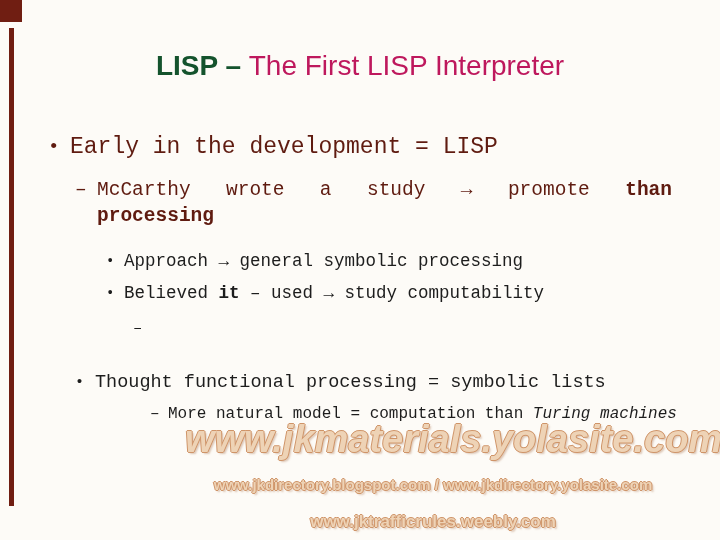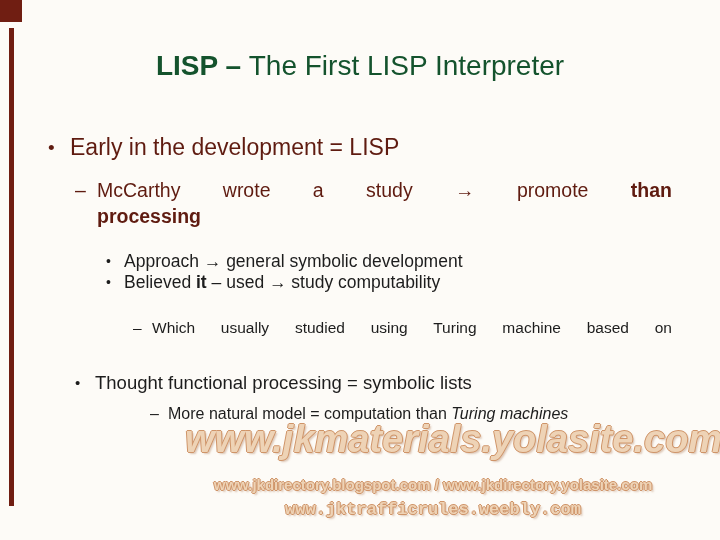--- a/index.html
+++ b/index.html
@@ -53,49 +53,49 @@
     font-style: italic;
     letter-spacing: 0px;
   }
   .wm-2 {
     left: 183px; top: 476px;
     width: 500px;
     text-align: center;
     font-size: 15px;
   }
   .wm-3 {
-    left: 183px; top: 500px;
+    left: 183px; top: 512px;
     width: 500px;
     text-align: center;
     font-size: 17px;
-    font-family: Liberation Mono, monospace;
   }
 
   
   .title {
     position: absolute;
     left: 0; right: 0; top: 50px;
     margin: 0;
     text-align: center;
     font-size: 28px;
     font-weight: normal;
     line-height: 1.15;
   }
   .title-accent {
     color: #14532d;
     font-weight: bold;
   }
   .title-rest {
-    color: #14532d;
+    color: #be185d;
   }
 
   
   .line {
     position: absolute;
     line-height: 1.18;
+    font-family: Liberation Mono, monospace;
   }
   .marker {
     display: inline-block;
     vertical-align: top;
   }
   .txt {
     display: inline-block;
     vertical-align: top;
   }
 
@@ -122,21 +122,21 @@
   .bold { font-weight: bold; text-align: center; }
   .italic { font-style: italic; }
 
   .l-approach {
     left: 106px; top: 251px;
     font-size: 17.5px;
   }
   .l-approach .marker { width: 18px; font-size: 14px; line-height: 1.5; }
 
   .l-believed {
-    left: 106px; top: 272px;
+    left: 106px; top: 283px;
     font-size: 17.5px;
   }
   .l-believed .marker { width: 18px; font-size: 14px; line-height: 1.5; }
 
   .l-which {
     left: 133px; top: 317px;
     font-size: 15.5px;
     line-height: 1.45;
   }
   .l-which .marker { width: 19px; }
@@ -176,29 +176,29 @@
 
   <div class="line l-early">
     <span class="marker">•</span><span class="txt">Early in the development = LISP</span>
   </div>
 
   <div class="line l-mcc">
     <span class="marker">–</span><span class="txt"><span class="jline"><span>McCarthy wrote a study → promote</span> <span class="bold">than</span></span><span class="bold">processing</span></span>
   </div>
 
   <div class="line l-approach">
-    <span class="marker">•</span><span class="txt">Approach → general symbolic development</span>
+    <span class="marker">•</span><span class="txt">Approach → general symbolic processing</span>
   </div>
 
   <div class="line l-believed">
     <span class="marker">•</span><span class="txt"><span>Believed </span><span class="bold">it</span><span> – used → study computability</span></span>
   </div>
 
   <div class="line l-which">
-    <span class="marker">–</span><span class="txt"><span class="jline">Which usually studied using Turing machine based on</span></span>
+    <span class="marker">–</span><span class="txt"></span>
   </div>
 
   <div class="line l-more">
     <span class="marker">–</span><span class="txt"><span>More natural model = computation than </span><span class="italic">Turing machines</span></span>
   </div>
 
   <div class="line l-thought">
     <span class="marker">•</span><span class="txt">Thought functional processing = symbolic lists</span>
   </div>
 

